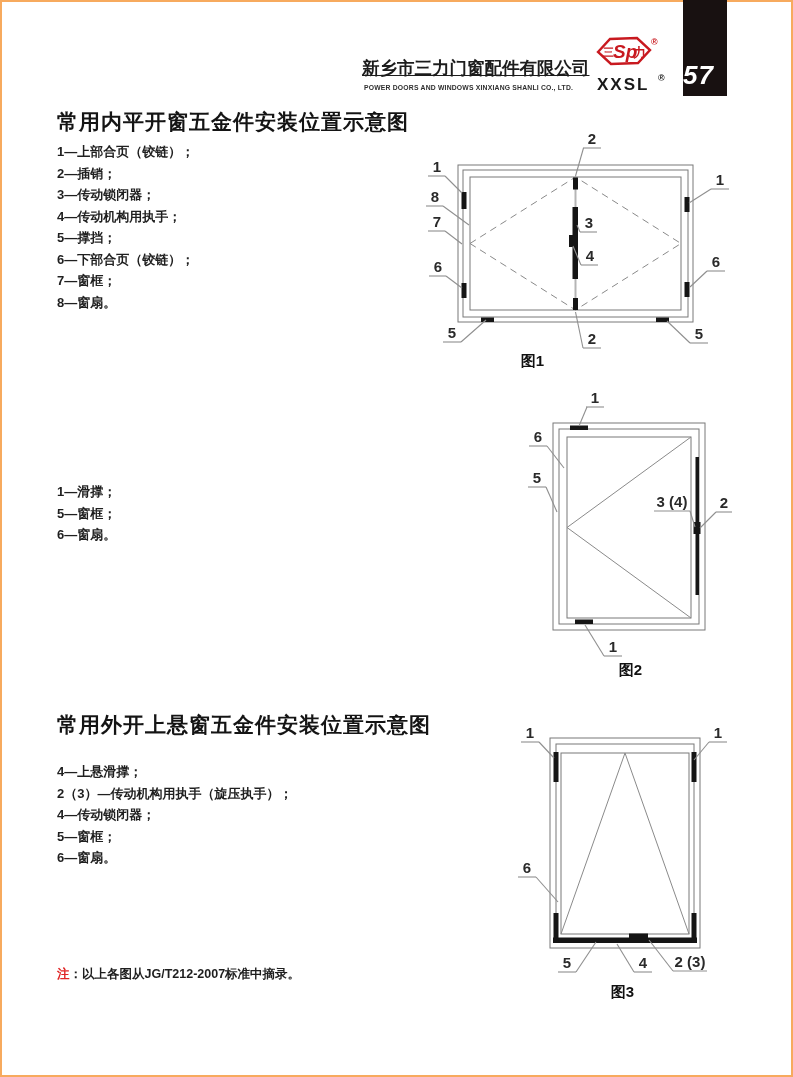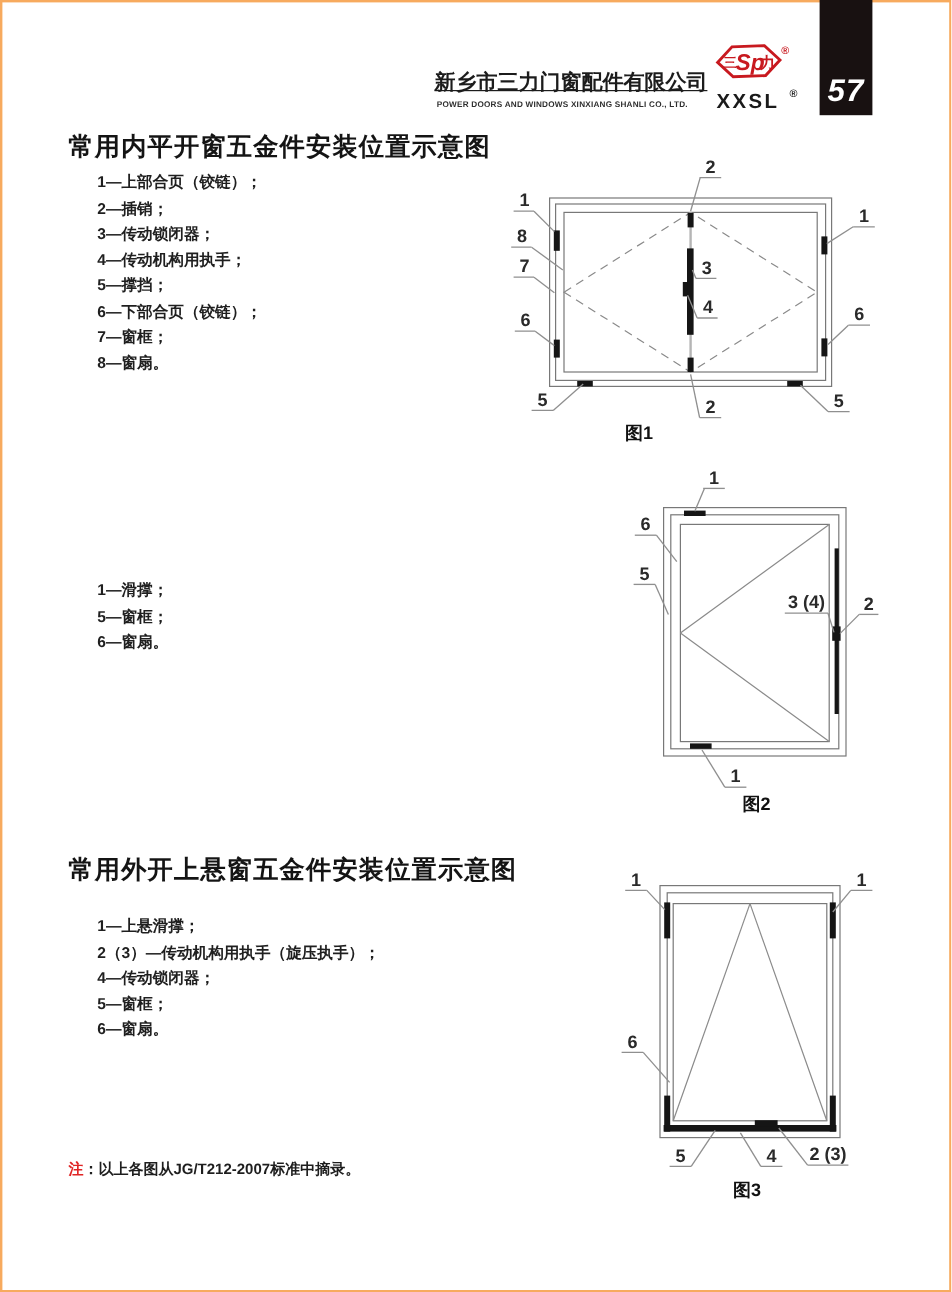--- a/index.html
+++ b/index.html
@@ -9,31 +9,31 @@
   .page { position:relative; width:793px; height:1077px; background:#fff; overflow:hidden; }
   .page-border { position:absolute; inset:0; border:2px solid #F7AA5E; z-index:5; pointer-events:none; }
 
   
   .company-cn { position:absolute; left:362px; top:56px; width:226px;
     font-size:17.5px; font-weight:bold; color:#1c1c1c; letter-spacing:0; white-space:nowrap;text-decoration:underline; }
   .company-en { position:absolute; left:364px; top:84px; width:230px;
     font-size:6.8px; font-weight:bold; color:#2e2e2e; letter-spacing:0.2px; white-space:nowrap; }
   .logo { position:absolute; left:595px; top:34px; width:80px; height:62px; }
   .page-num-box { position:absolute; left:683px; top:0; width:44px; height:96px;
-    background:#181111; z-index:6; text-align:center; }
+    background:#181111; z-index:6; text-align:left; }
   .page-num-box span { display:block; margin-top:60px; color:#fff; font-size:26px;
     font-weight:bold; font-style:italic; letter-spacing:1px; }
 
   
   .sec-title { position:absolute; left:57px; font-size:21px; font-weight:bold;
     color:#141414; letter-spacing:1px; white-space:nowrap; }
   .t1 { top:108px; } .t2 { top:442px; } .t3 { top:711px; }
   .legend { position:absolute; left:57px; list-style:none; }
   .l1 { top:141px; } .l2 { top:481px; } .l3 { top:761px; }
-  .legend li { font-size:13px; font-weight:bold; color:#1f1f1f; line-height:21.5px; white-space:nowrap;margin-left:24px; }
+  .legend li { font-size:13px; font-weight:bold; color:#1f1f1f; line-height:21.5px; white-space:nowrap; }
 
   
   .fig { position:absolute; }
   .f1 { left:420px; top:122px; width:320px; height:250px; }
   .f2 { left:490px; top:385px; width:250px; height:300px; }
   .f3 { left:490px; top:718px; width:250px; height:295px; }
   .fig svg { display:block; width:100%; height:100%; }
 
   .frame-line { fill:none; stroke:#787878; stroke-width:1; }
   .dash-line  { fill:none; stroke:#8a8a8a; stroke-width:1; stroke-dasharray:7 5; }
@@ -231,21 +231,21 @@
           <line class="lead" x1="114" y1="271" x2="132" y2="271"></line>
           <line class="lead" x1="114" y1="271" x2="95" y2="240"></line>
         </g>
       </g>
     </svg>
   </div>
   <div class="caption c2">图2</div>
 
   <h2 class="sec-title t3">常用外开上悬窗五金件安装位置示意图</h2>
   <ul class="legend l3">
-    <li>1—上悬滑撑；</li>
+    <li>4—上悬滑撑；</li>
     <li>2（3）—传动机构用执手（旋压执手）；</li>
     <li>4—传动锁闭器；</li>
     <li>5—窗框；</li>
     <li>6—窗扇。</li>
   </ul>
 
   <div class="fig f3">
     <svg viewBox="0 0 250 295">
       <g>
         <rect class="frame-line" x="60" y="20" width="150" height="210"></rect>

